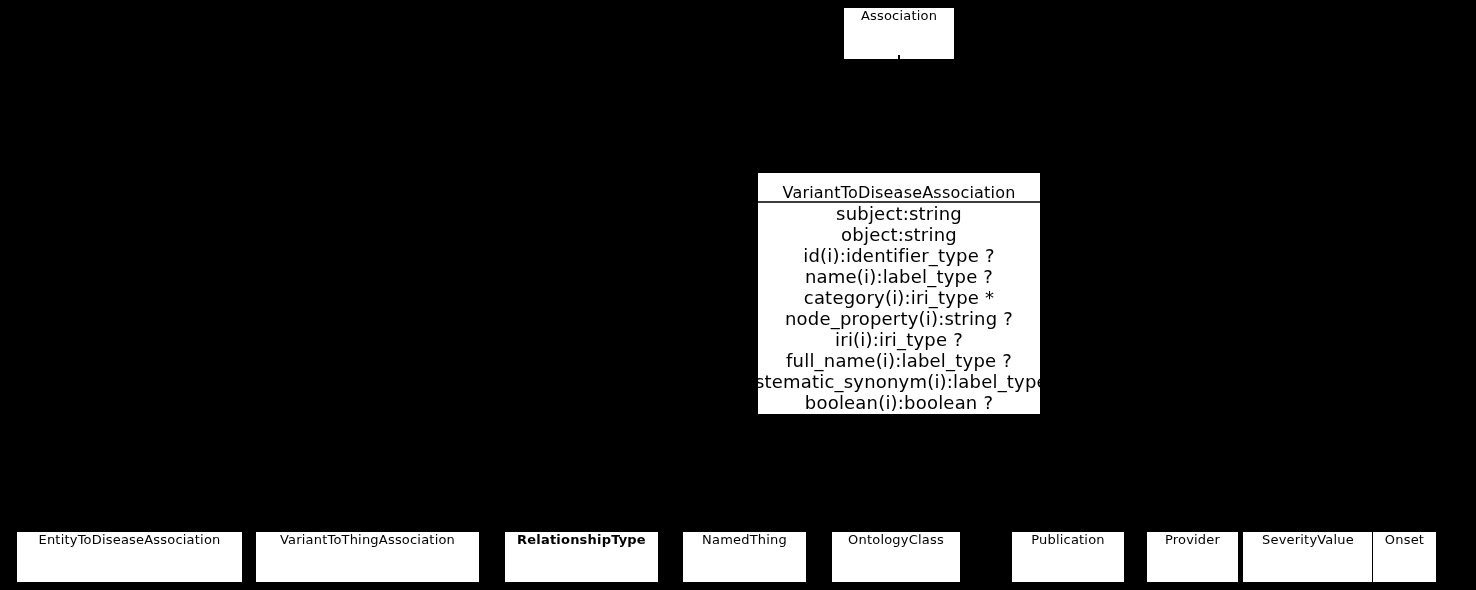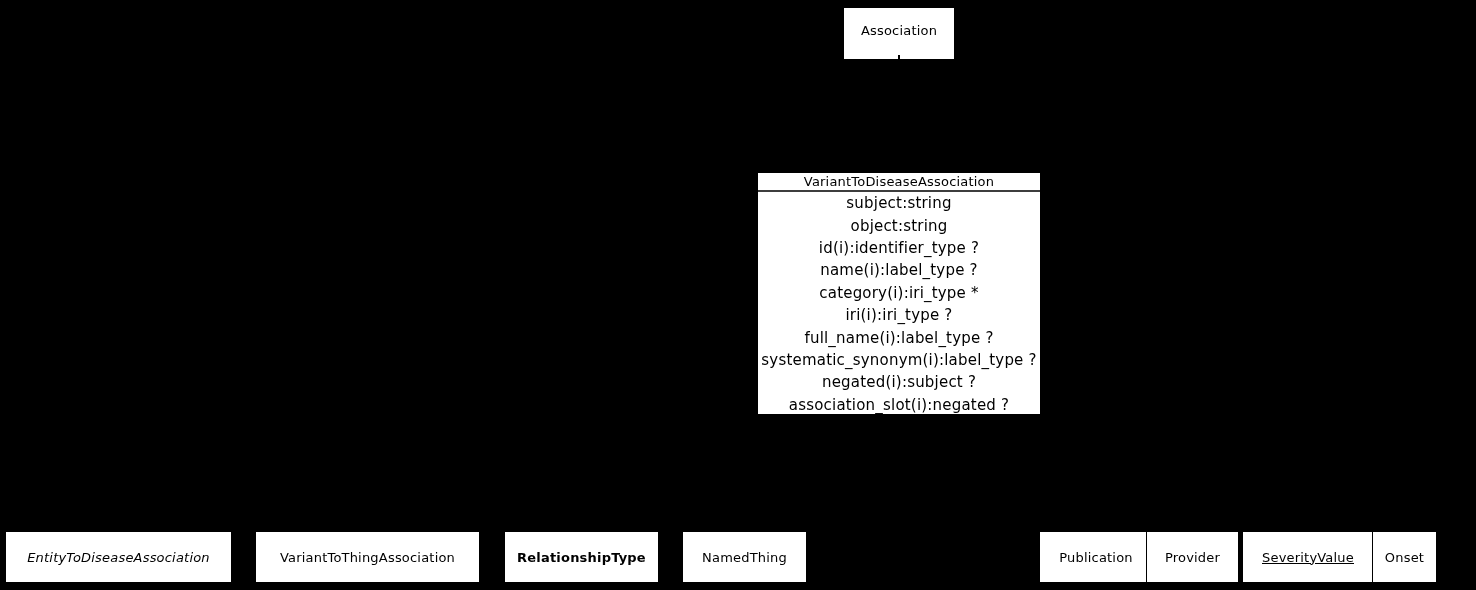--- a/index.html
+++ b/index.html
@@ -15,21 +15,20 @@
     font-family: "DejaVu Sans", "Liberation Sans", sans-serif;
     color: #000000;
     overflow: hidden;
   }
   .node {
     position: absolute;
     background: #ffffff;
     border: 1px solid #000000;
     box-sizing: border-box;
     display: flex;
-    align-items: center;
     justify-content: center;
     font-size: 13px;
     letter-spacing: 0.2px;
     white-space: nowrap;
   }
   .node-assoc {
     left: 843px; top: 7px; width: 112px; height: 53px;
     padding-bottom: 6px;
   }
   .edge-stub {
@@ -43,35 +42,36 @@
   }
   .node-main {
     left: 757px; top: 172px; width: 284px; height: 243px;
     display: block;
     padding: 0;
   }
   .main-header {
     height: 19px;
     line-height: 18px;
     text-align: center;
-    font-size: 13px;
+    font-size: 16px;
     border-bottom: 2px solid #3d3d3d;
     box-sizing: border-box;
+    margin-top: 11px;
   }
   .main-body {
     display: flex;
     flex-direction: column;
     height: 224px;
   }
   .attr-row {
     flex: 1 1 auto;
     display: flex;
     align-items: center;
     justify-content: center;
-    font-size: 15px;
+    font-size: 18px;
     letter-spacing: 0.2px;
     white-space: nowrap;
   }
   .bottom-node {
     top: 531px;
     height: 52px;
   }
 </style>
 </head>
 <body>
@@ -84,54 +84,58 @@
   </div>
 
   <div class="node node-main">
     <div class="main-header">VariantToDiseaseAssociation</div>
     <div class="main-body">
       <div class="attr-row">subject:string</div>
       <div class="attr-row">object:string</div>
       <div class="attr-row">id(i):identifier_type ?</div>
       <div class="attr-row">name(i):label_type ?</div>
       <div class="attr-row">category(i):iri_type *</div>
+      <div class="attr-row">node_property(i):string ?</div>
       <div class="attr-row">iri(i):iri_type ?</div>
       <div class="attr-row">full_name(i):label_type ?</div>
       <div class="attr-row">systematic_synonym(i):label_type ?</div>
-      <div class="attr-row">negated(i):subject ?</div>
+      <div class="attr-row">boolean(i):boolean ?</div>
       <div class="attr-row">association_slot(i):negated ?</div>
     </div>
   </div>
 
-  <div class="node bottom-node" style="left:5px; width:227px;font-style:italic;">
+  <div class="node bottom-node" style="left:16px; width:227px;">
     <span>EntityToDiseaseAssociation</span>
   </div>
 
   <div class="node bottom-node" style="left:255px; width:225px;">
     <span>VariantToThingAssociation</span>
   </div>
 
   <div class="node bottom-node" style="left:504px; width:155px;font-weight:bold;">
     <span>RelationshipType</span>
   </div>
 
   <div class="node bottom-node" style="left:682px; width:125px;">
     <span>NamedThing</span>
   </div>
 
+  <div class="node bottom-node" style="left:831px; width:130px;">
+    <span>OntologyClass</span>
+  </div>
 
-  <div class="node bottom-node" style="left:1039px; width:114px;">
+  <div class="node bottom-node" style="left:1011px; width:114px;">
     <span>Publication</span>
   </div>
 
   <div class="node bottom-node" style="left:1146px; width:93px;">
     <span>Provider</span>
   </div>
 
-  <div class="node bottom-node" style="left:1242px; width:132px;text-decoration:underline;">
+  <div class="node bottom-node" style="left:1242px; width:132px;">
     <span>SeverityValue</span>
   </div>
 
   <div class="node bottom-node" style="left:1372px; width:65px;">
     <span>Onset</span>
   </div>
 
 </div>
 
 </body></html>

